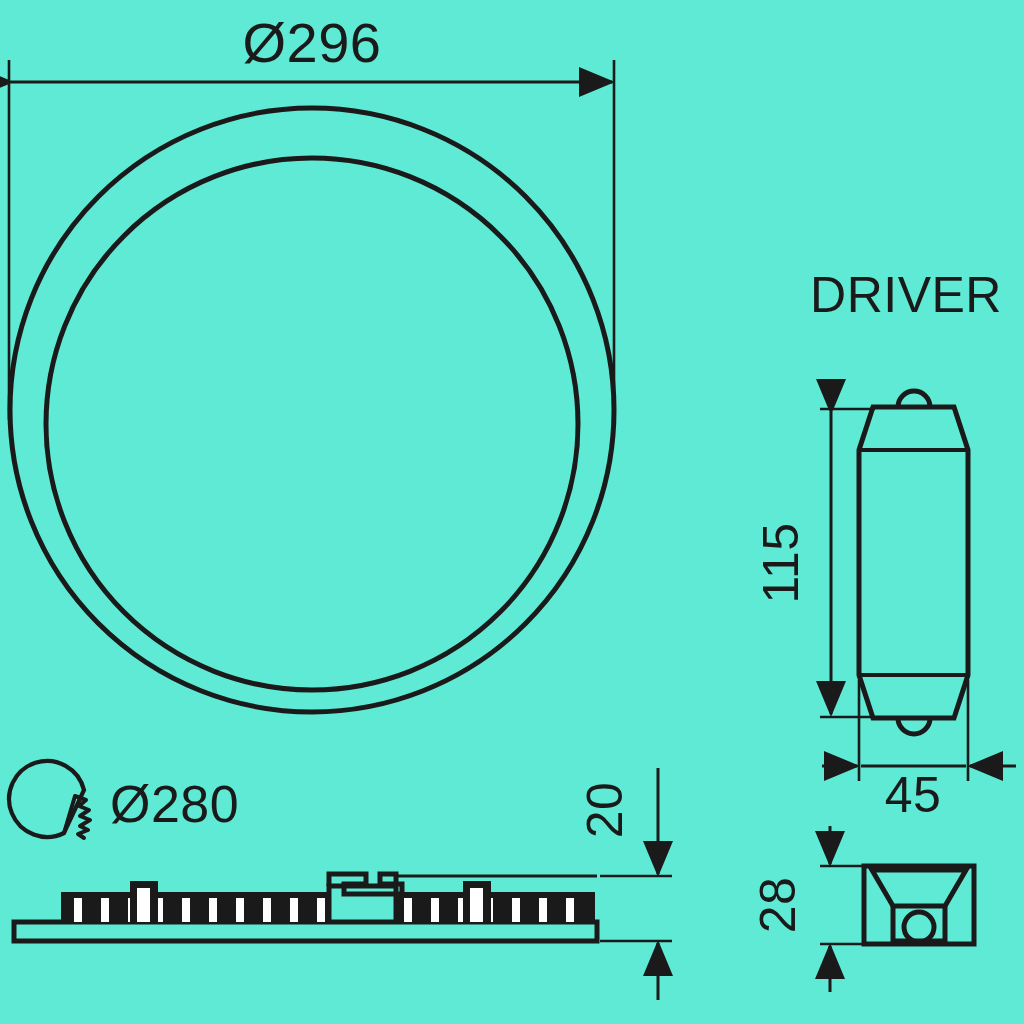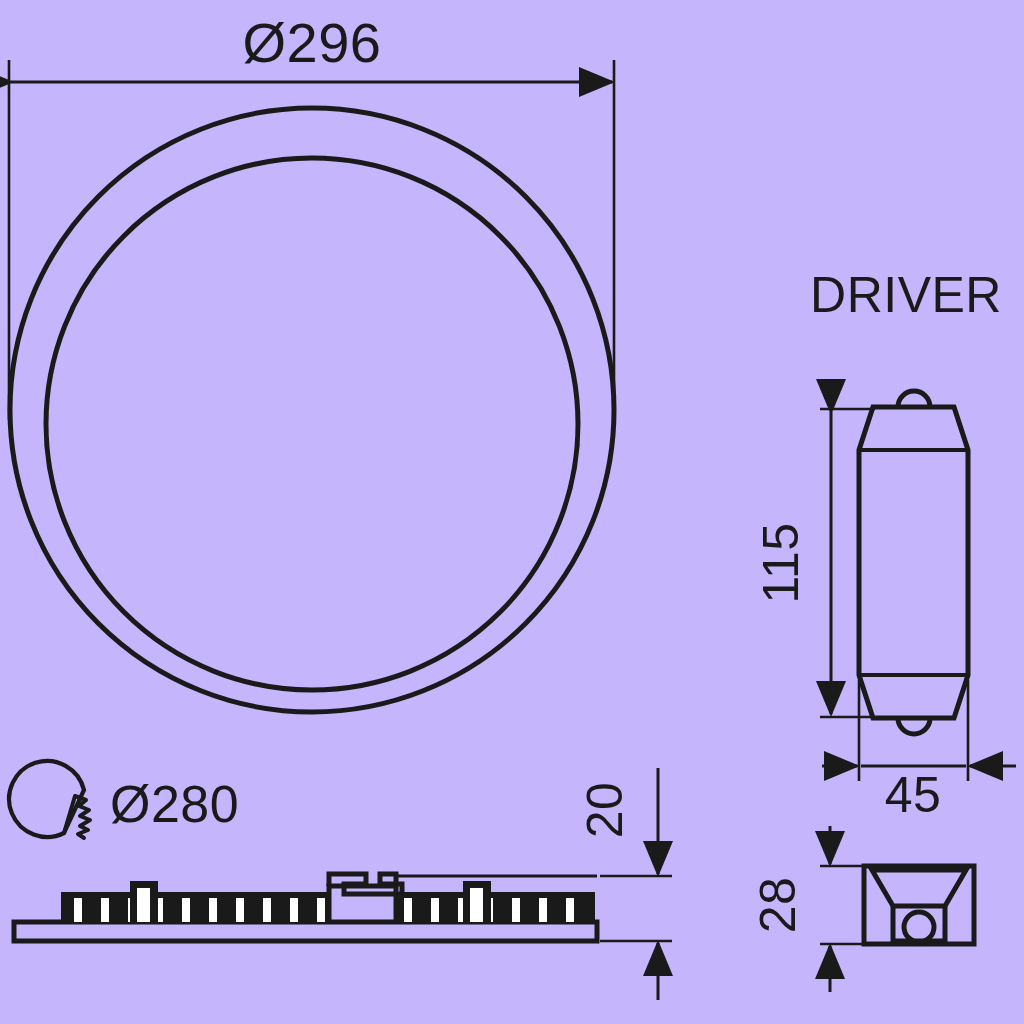--- a/index.html
+++ b/index.html
@@ -7,21 +7,21 @@
     padding: 0;
     background: #ffffff;
   }
   body {
     font-family: "Liberation Sans", sans-serif;
   }
   #drawing-root {
     position: relative;
     width: 1024px;
     height: 1024px;
-    background: #c4b5fd;
+    background: #5eead4;
     overflow: hidden;
   }
   svg#tech-drawing {
     display: block;
     width: 1024px;
     height: 1024px;
   }
   .dim-text {
     font-family: "Liberation Sans", sans-serif;
     font-weight: 300;

